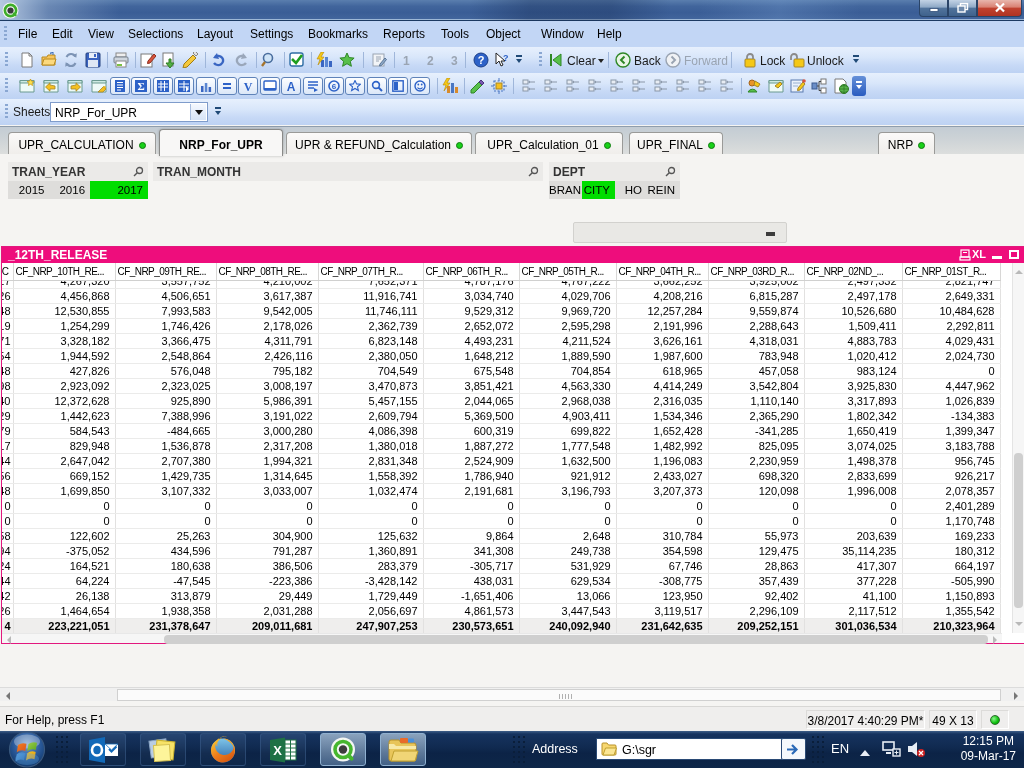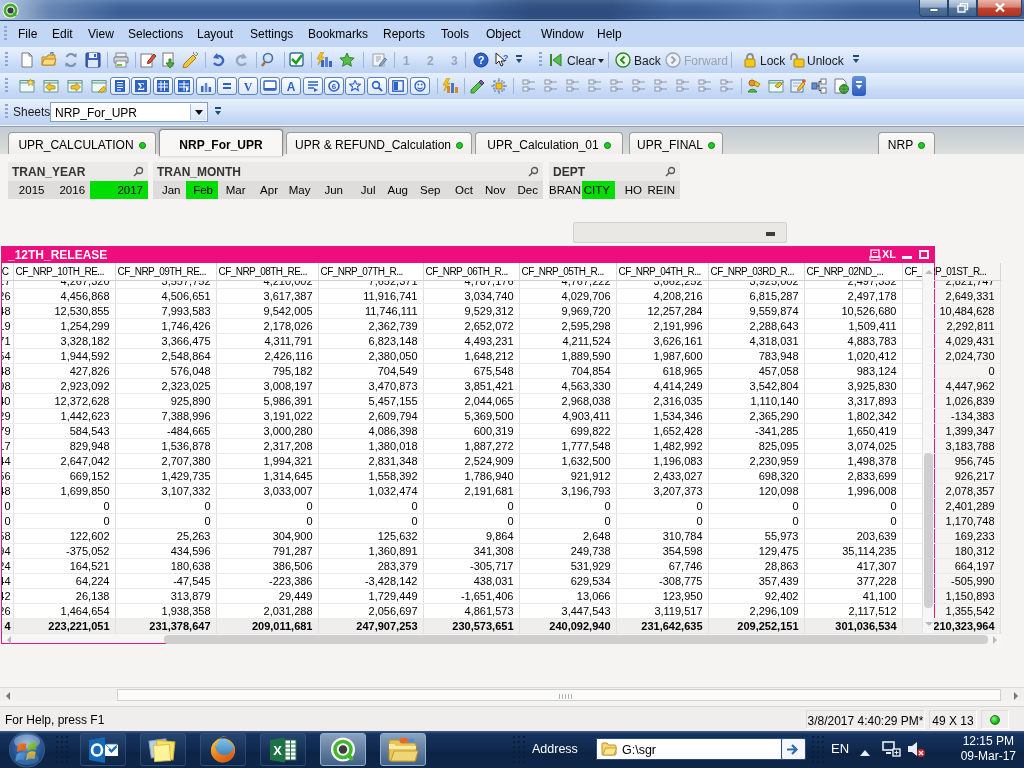--- a/index.html
+++ b/index.html
@@ -77,21 +77,21 @@
 .fitems { height:18px; background:#dedddb; display:flex; }
 .li { height:18px; padding:3px 5px 0 0; text-align:right; color:#000; font-size:11.5px; }
 .li.sel { background:#00dd00; }
 
 
 #minobj { position:absolute; left:573px; top:97px; width:214px; height:21px; background:#e9e8e5;
   border:1px solid #d2d1ce; border-radius:2px; }
 #minobj:after { content:""; position:absolute; right:11px; top:9px; width:9px; height:4px; background:#3c3c3c; }
 
 
-#tobj { position:absolute; left:1px; top:121px; width:934px; height:398px; background:#fff;
+#tobj { position:absolute; left:1px; top:121px; width:1024px; height:398px; background:#fff;
   border:1px solid #e2187e; }
 #tcap { position:absolute; left:0; top:0; width:100%; height:16px; background:#ee0d7c; color:#fff;
   font-weight:bold; font-size:12px; padding:1px 0 0 6px; }
 #tcap .ic { position:absolute; top:2px; }
 #tbodyclip { position:absolute; left:0; top:16px; width:1000px; height:370px; overflow:hidden; }
 table { border-collapse:collapse; table-layout:fixed; }
 #dtab { position:absolute; left:-49px; top:0; width:1047px; }
 #dtab td { font-size:11px; text-align:right; padding:0 5px 0 0; height:14px; line-height:14px; color:#000;
   border-right:1px solid #e2e1e0; border-bottom:1px solid #ebebea; white-space:nowrap; overflow:hidden; }
 #dtab tr.hdr td { text-align:left; font-size:10px; letter-spacing:-0.55px; padding:0 2px; height:17px; line-height:17px;
@@ -577,34 +577,20 @@
         <div class="li" style="width:47px">2015</div>
         <div class="li" style="width:46px">2016</div>
         <div class="li sel" style="width:66px">2017</div>
       </div>
   </div>
   <div class="fbox" style="left:153px; top:37px; width:390px;">
     <div class="fhead">TRAN_MONTH <svg class="mag" width="11" height="11" viewBox="0 0 11 11">
           <circle cx="6.5" cy="4.5" r="3" fill="none" stroke="#555" stroke-width="1.3"></circle>
           <line x1="4" y1="7" x2="1" y2="10" stroke="#555" stroke-width="1.5"></line>
         </svg></div>
-    <div class="fitems">
-        <div class="li" style="width:32.5px">Jan</div>
-        <div class="li sel" style="width:32.5px">Feb</div>
-        <div class="li" style="width:32.5px">Mar</div>
-        <div class="li" style="width:32.5px">Apr</div>
-        <div class="li" style="width:32.5px">May</div>
-        <div class="li" style="width:32.5px">Jun</div>
-        <div class="li" style="width:32.5px">Jul</div>
-        <div class="li" style="width:32.5px">Aug</div>
-        <div class="li" style="width:32.5px">Sep</div>
-        <div class="li" style="width:32.5px">Oct</div>
-        <div class="li" style="width:32.5px">Nov</div>
-        <div class="li" style="width:32.5px">Dec</div>
-      </div>
   </div>
   <div class="fbox" style="left:549px; top:37px; width:131px;">
     <div class="fhead">DEPT <svg class="mag" width="11" height="11" viewBox="0 0 11 11">
           <circle cx="6.5" cy="4.5" r="3" fill="none" stroke="#555" stroke-width="1.3"></circle>
           <line x1="4" y1="7" x2="1" y2="10" stroke="#555" stroke-width="1.5"></line>
         </svg></div>
     <div class="fitems">
         <div class="li" style="width:33px">BRAN</div>
         <div class="li sel" style="width:33px">CITY</div>
         <div class="li" style="width:32px">HO</div>

